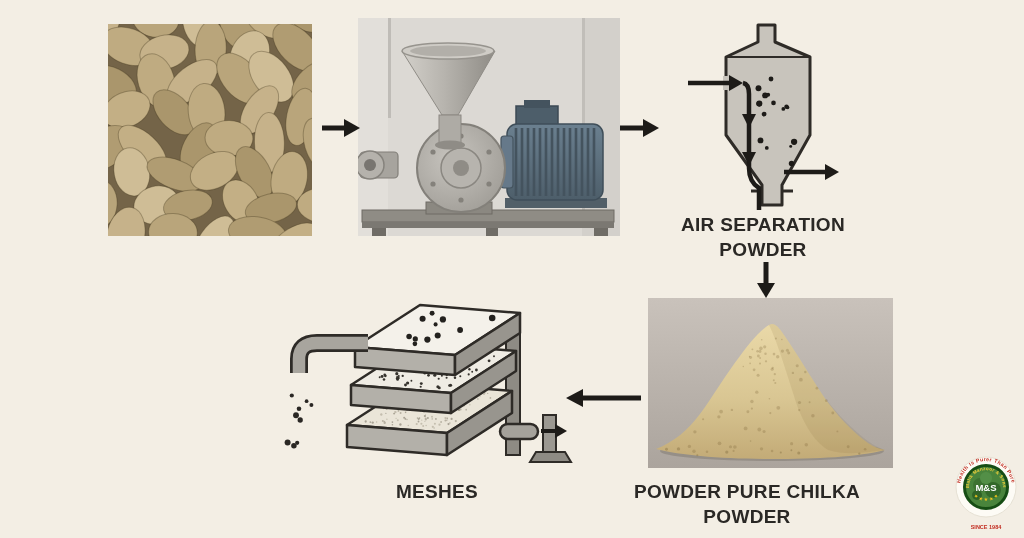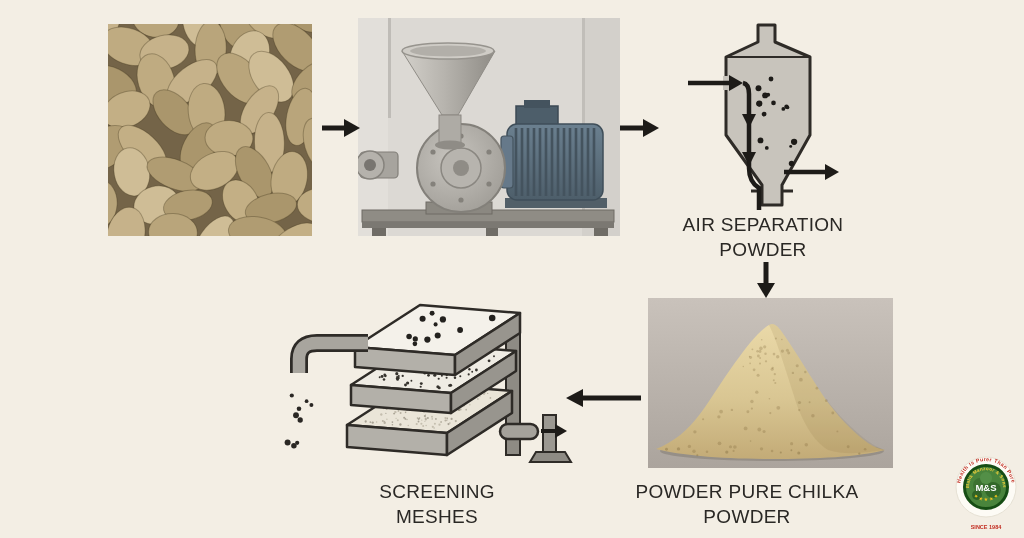--- a/index.html
+++ b/index.html
@@ -4,21 +4,21 @@
 <style>
   html,body{margin:0;padding:0;background:#ffffff;}
   .canvas{
     position:relative;width:1024px;height:538px;overflow:hidden;
     background:#f3eee4;
     font-family:"Liberation Sans", sans-serif;
   }
   .abs{position:absolute;}
   .caption{
     position:absolute;
-    font-weight:400;font-size:19px;line-height:25px;
+    font-weight:700;font-size:19px;line-height:25px;
     color:#2a2825;text-align:center;letter-spacing:.3px;
   }
   .caption span{display:block;}
   svg{display:block;}
   .connectors{position:absolute;left:0;top:0;pointer-events:none;z-index:6;}
   .logo-wrap{position:absolute;left:952px;top:449px;width:70px;height:88px;z-index:7;}
 </style>
 </head>
 <body>
 
@@ -617,21 +617,20 @@
       <line x1="641" y1="398" x2="583" y2="398" stroke="#1d1b18" stroke-width="5"></line>
       <polygon points="583,389 583,407 566,398"></polygon>
     </g>
   </svg>
 
   <div class="caption" style="left:663px;top:212px;width:200px;">
     <span>AIR SEPARATION</span>
     <span>POWDER</span>
   </div>
   <div class="caption" style="left:327px;top:479px;width:220px;">
-    <span>SCREENING</span>
     <span>MESHES</span>
   </div>
   <div class="caption" style="left:627px;top:479px;width:240px;">
     <span>POWDER PURE CHILKA</span>
     <span>POWDER</span>
   </div>
 
   <div class="logo-wrap">
     <svg width="70" height="88" viewBox="0 0 70 88">
       <defs>

